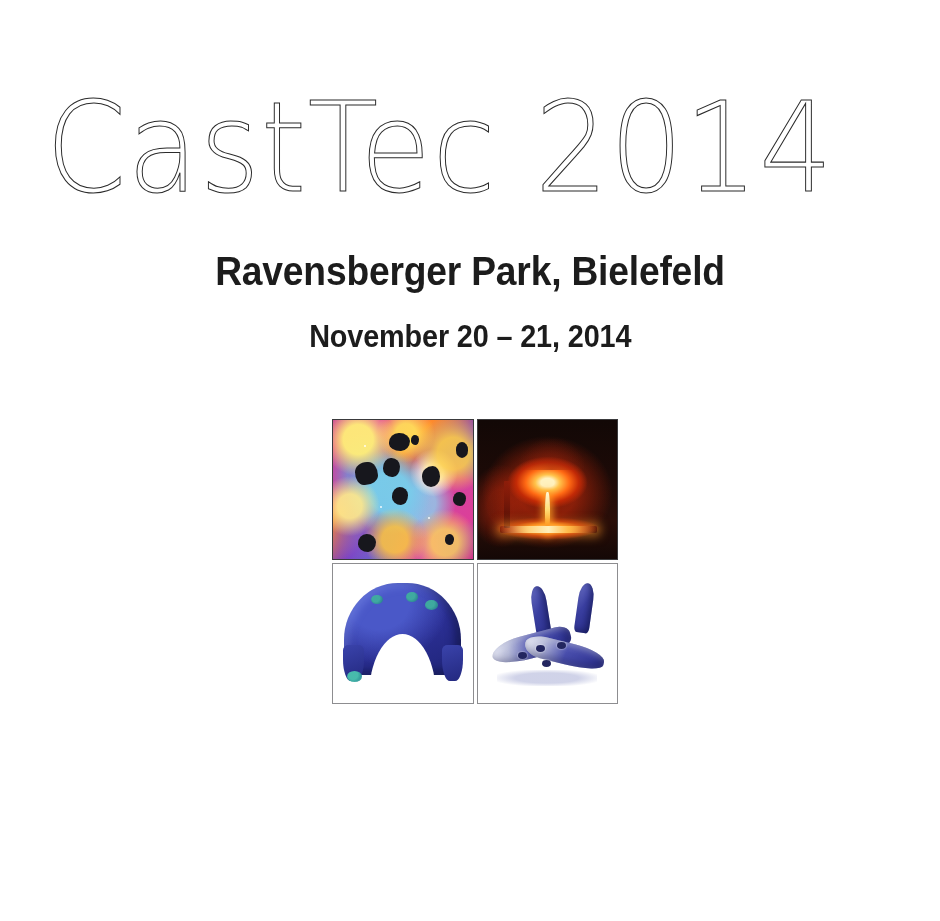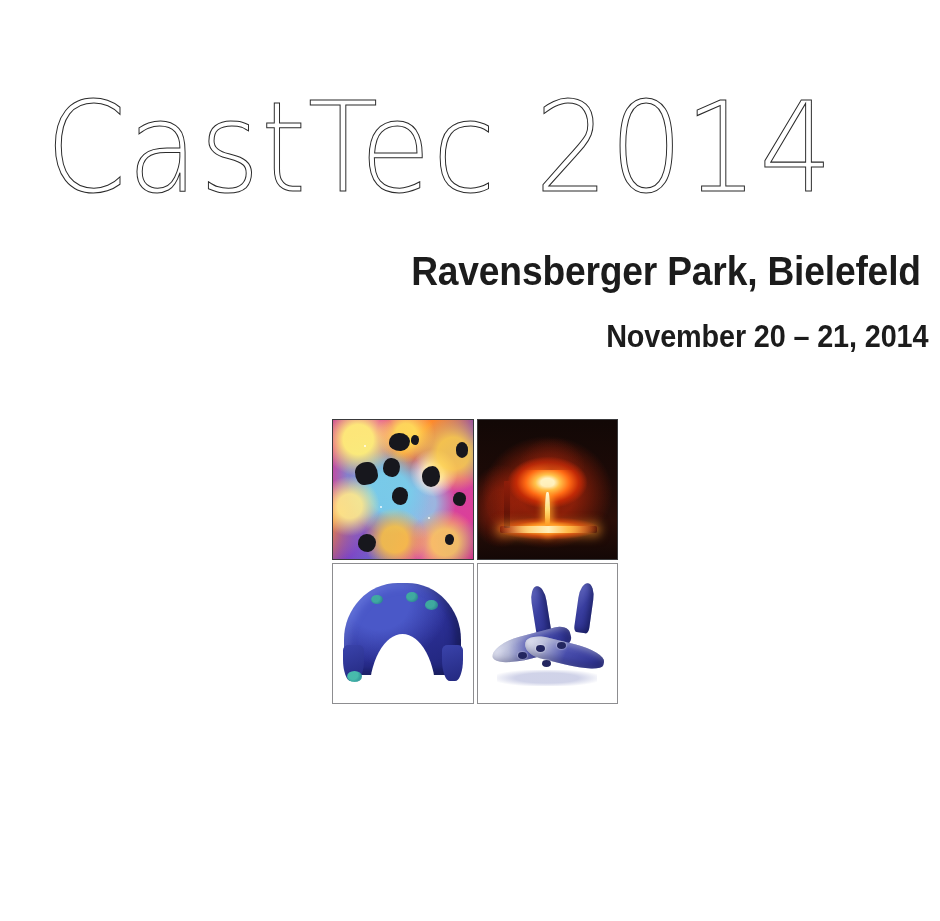--- a/index.html
+++ b/index.html
@@ -44,21 +44,21 @@
     white-space: nowrap;
     margin: 0;
     padding: 0;
   }
 
   
   .venue-line, .date-line {
     position: absolute;
     left: 0;
     width: 940px;
-    text-align: right;
+    text-align: center;
     color: #1c1c1c;
     font-family: "Liberation Sans", sans-serif;
     font-weight: bold;
     white-space: nowrap;
   }
   .venue-line {
     top: 249px;
     font-size: 40px;
     letter-spacing: -0.005em;
   }

